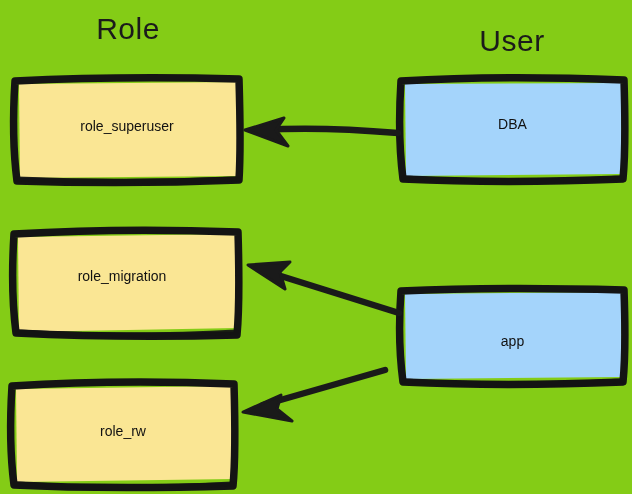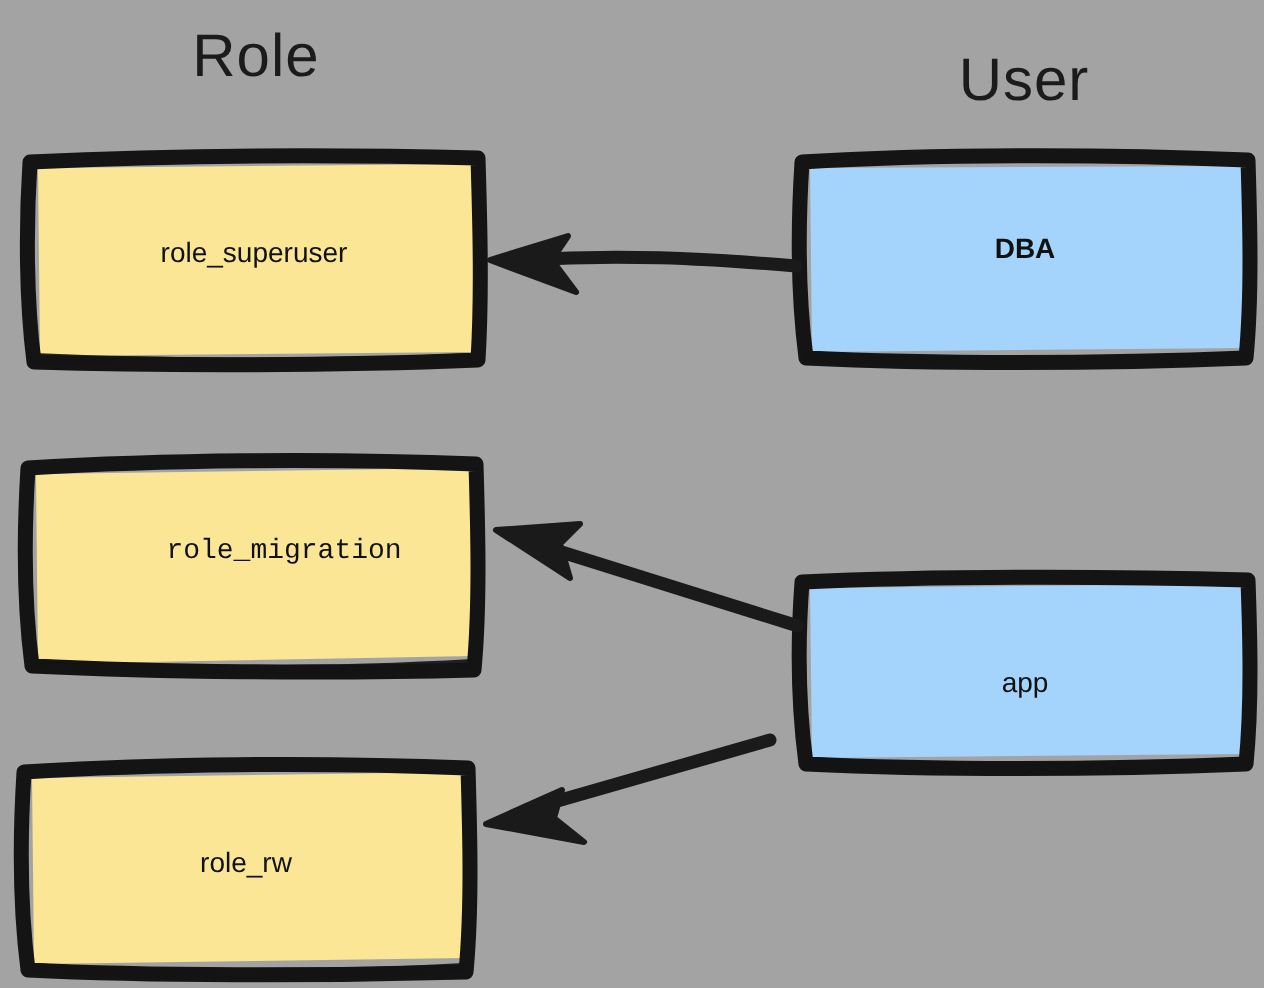--- a/index.html
+++ b/index.html
@@ -4,21 +4,21 @@
 <style>
   html, body {
     margin: 0;
     padding: 0;
     background: #ffffff;
   }
   #canvas {
     position: relative;
     width: 632px;
     height: 494px;
-    background: #a3a3a3;
+    background: #84cc16;
     overflow: hidden;
     font-family: "Liberation Sans", sans-serif;
   }
   svg.layer {
     position: absolute;
     left: 0;
     top: 0;
     width: 632px;
     height: 494px;
   }
@@ -36,23 +36,23 @@
 
   .node-label {
     position: absolute;
     font-size: 14px;
     color: #111111;
     text-align: center;
     white-space: nowrap;
     pointer-events: none;
   }
   #label-role-superuser { left: 14px;  top: 118px; width: 226px; }
-  #label-role-migration { left: 28px;  top: 268px; width: 228px; font-family: Liberation Mono, monospace; }
+  #label-role-migration { left: 8px;  top: 268px; width: 228px; }
   #label-role-rw        { left: 10px;  top: 423px; width: 226px; }
-  #label-dba            { left: 400px; top: 116px; width: 225px; font-weight: bold; }
+  #label-dba            { left: 400px; top: 116px; width: 225px; }
   #label-app            { left: 400px; top: 333px; width: 225px; }
 </style>
 </head>
 <body>
 
 <div id="canvas">
 
   <svg class="layer" viewBox="0 0 632 494" xmlns="http://www.w3.org/2000/svg">
 
     <g>

